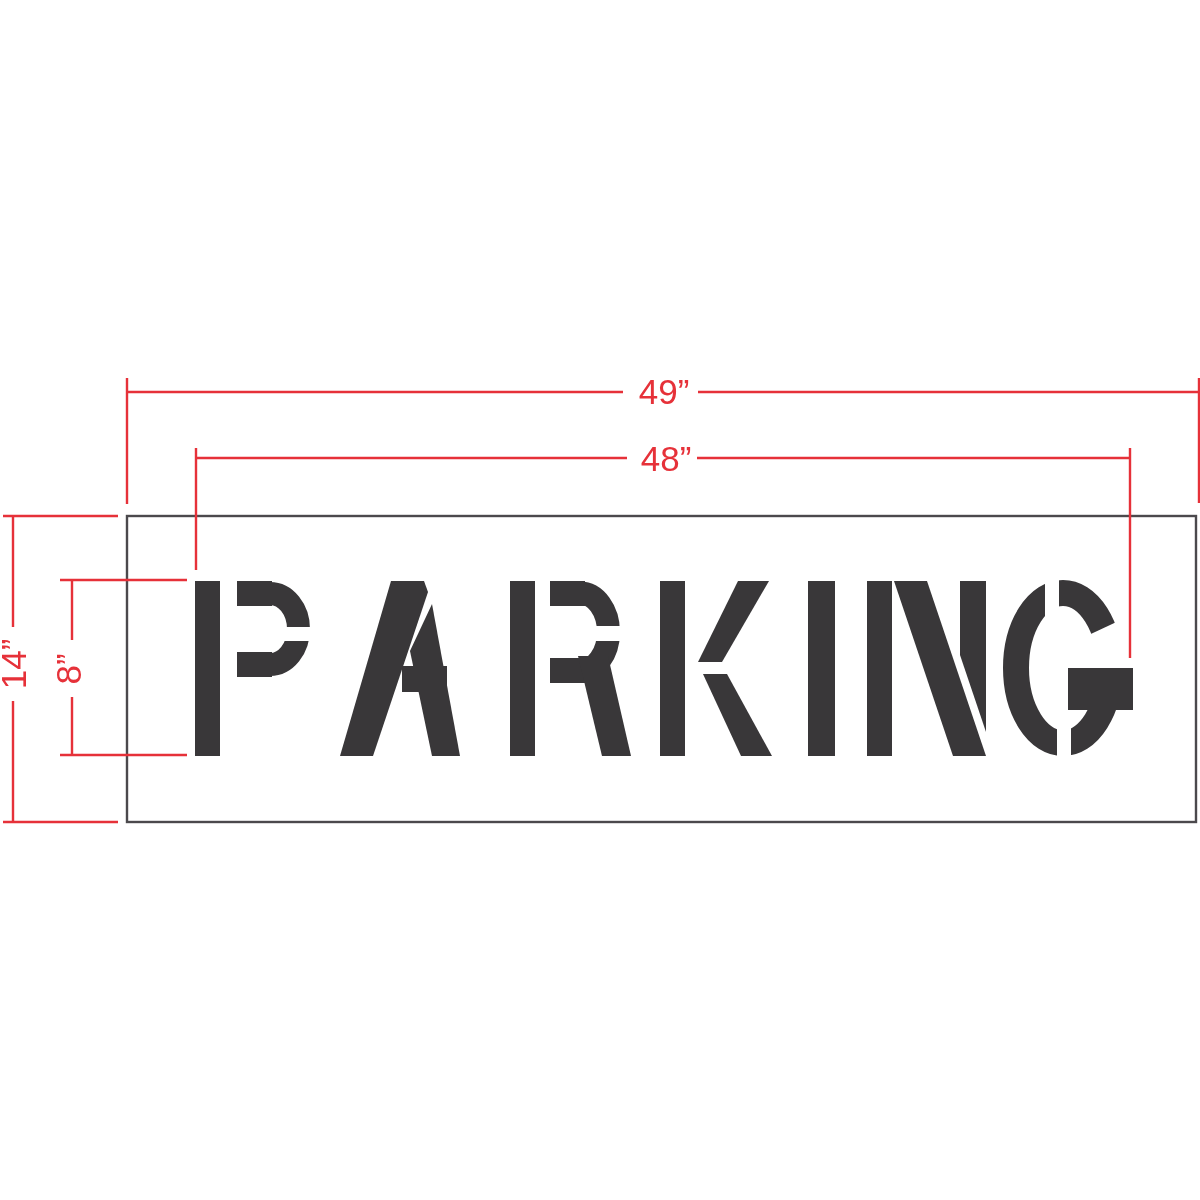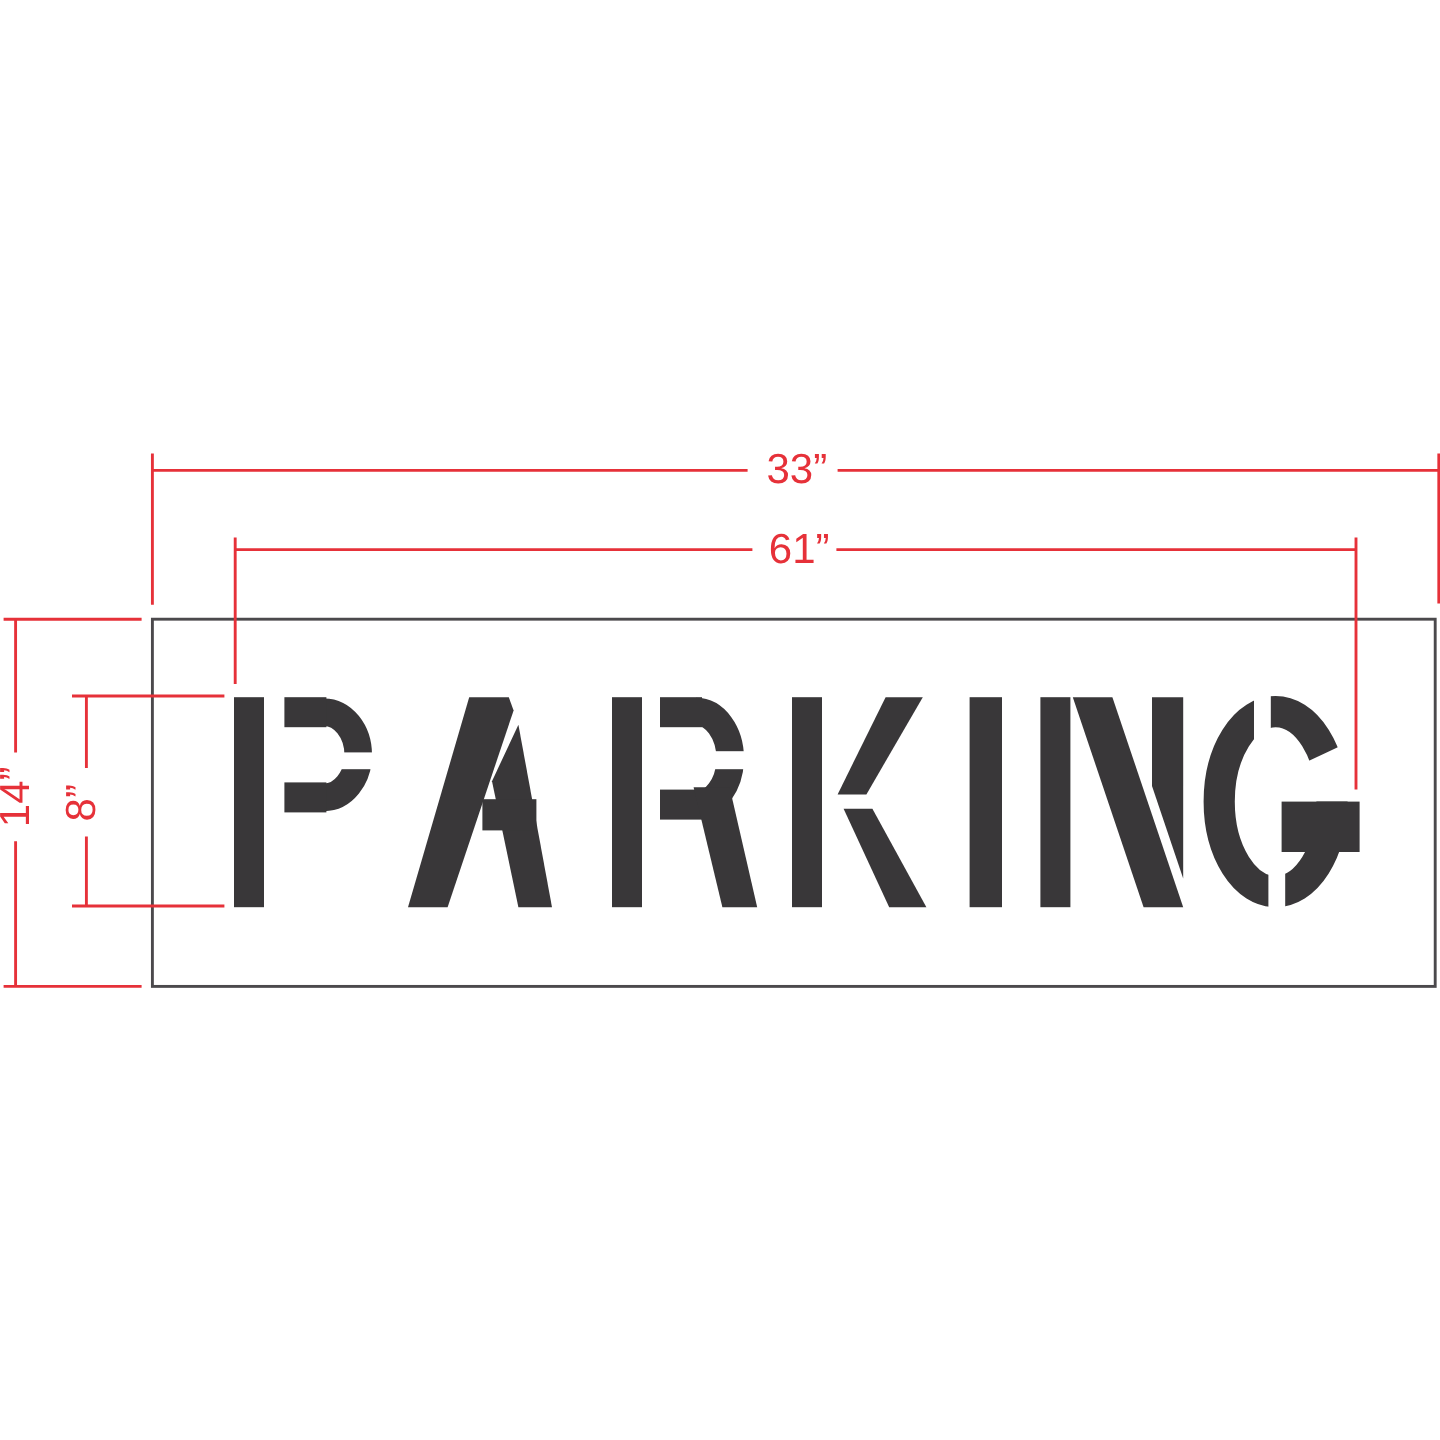--- a/index.html
+++ b/index.html
@@ -80,20 +80,20 @@
       <path class="dim" d="M13,516 V627 M13,701 V822"></path>
       <path class="dim" d="M3,516 H118 M3,822 H118"></path>
     </g>
 
     <g>
       <path class="dim" d="M72,580 V640 M72,697 V755"></path>
       <path class="dim" d="M60,580 H187 M60,755 H187"></path>
     </g>
   </svg>
 
-  <span class="dimlabel" style="left:664px;top:391px;">33”</span>
+  <span class="dimlabel" style="left:664px;top:391px;">49”</span>
 
-  <span class="dimlabel" style="left:666px;top:458px;">61”</span>
+  <span class="dimlabel" style="left:666px;top:458px;">48”</span>
 
   <span class="dimlabel rot" style="left:13px;top:664px;">14”</span>
 
   <span class="dimlabel rot" style="left:68px;top:669px;">8”</span>
 </div>
 
 </body></html>

